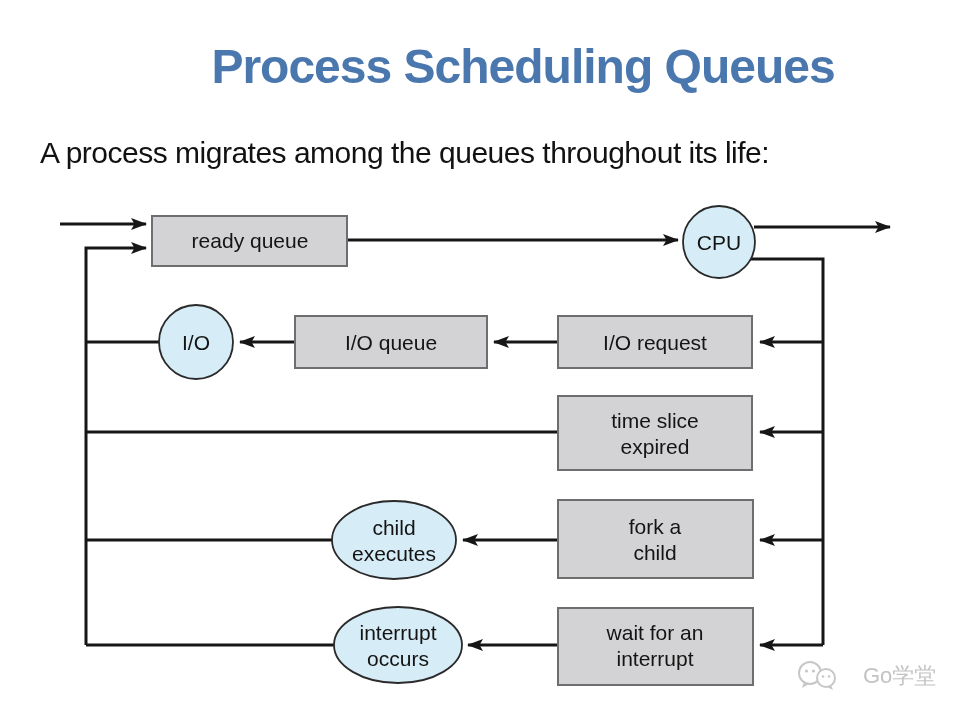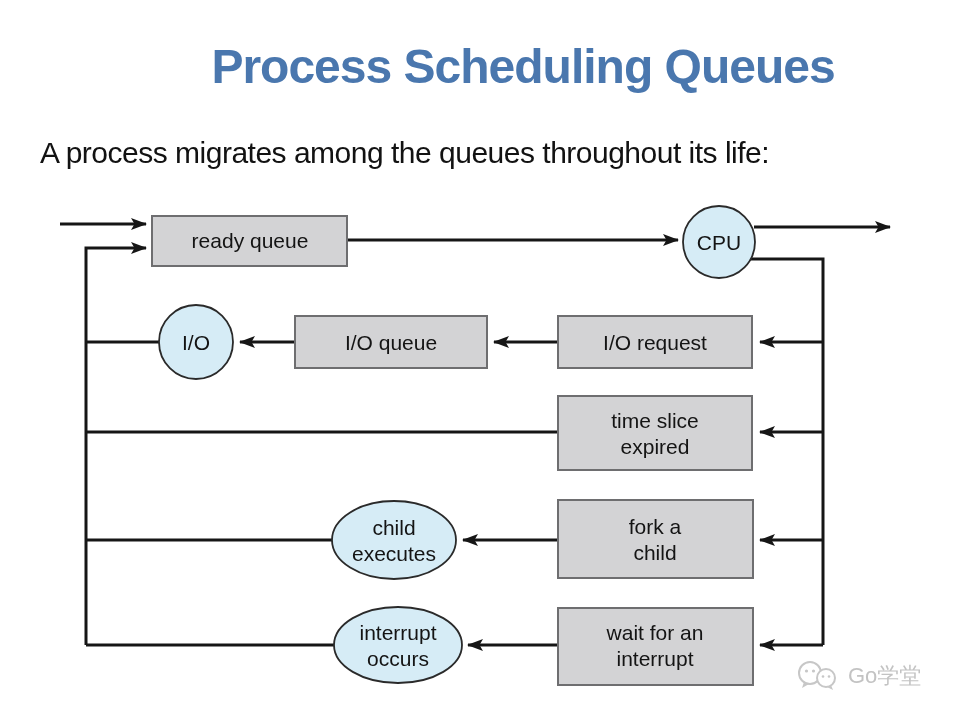--- a/index.html
+++ b/index.html
@@ -22,21 +22,21 @@
   svg.diagram { position: absolute; left: 0; top: 0; }
 
   .flow   { stroke: #161616; stroke-width: 3; fill: none; }
   .nodebox { fill: #d3d3d5; stroke: #6e6e70; stroke-width: 2; }
   .nodeblue { fill: #d6ecf6; stroke: #2a2a2a; stroke-width: 1.8; }
   .nodetext { font-family: "Liberation Sans", sans-serif; font-size: 21px;
               fill: #141414; text-anchor: middle; }
 
   .watermark {
     position: absolute; left: 796px; top: 658px;
-    display: flex; align-items: center; gap: 10px;
+    display: flex; align-items: center; gap: 25px;
     color: #c3c3c3; font-size: 22px; user-select: none;
   }
 </style>
 </head>
 <body>
 
 <div class="slide">
 
   <h1 class="title">Process Scheduling Queues</h1>
   <p class="subtitle">A process migrates among the queues throughout its life:</p>

